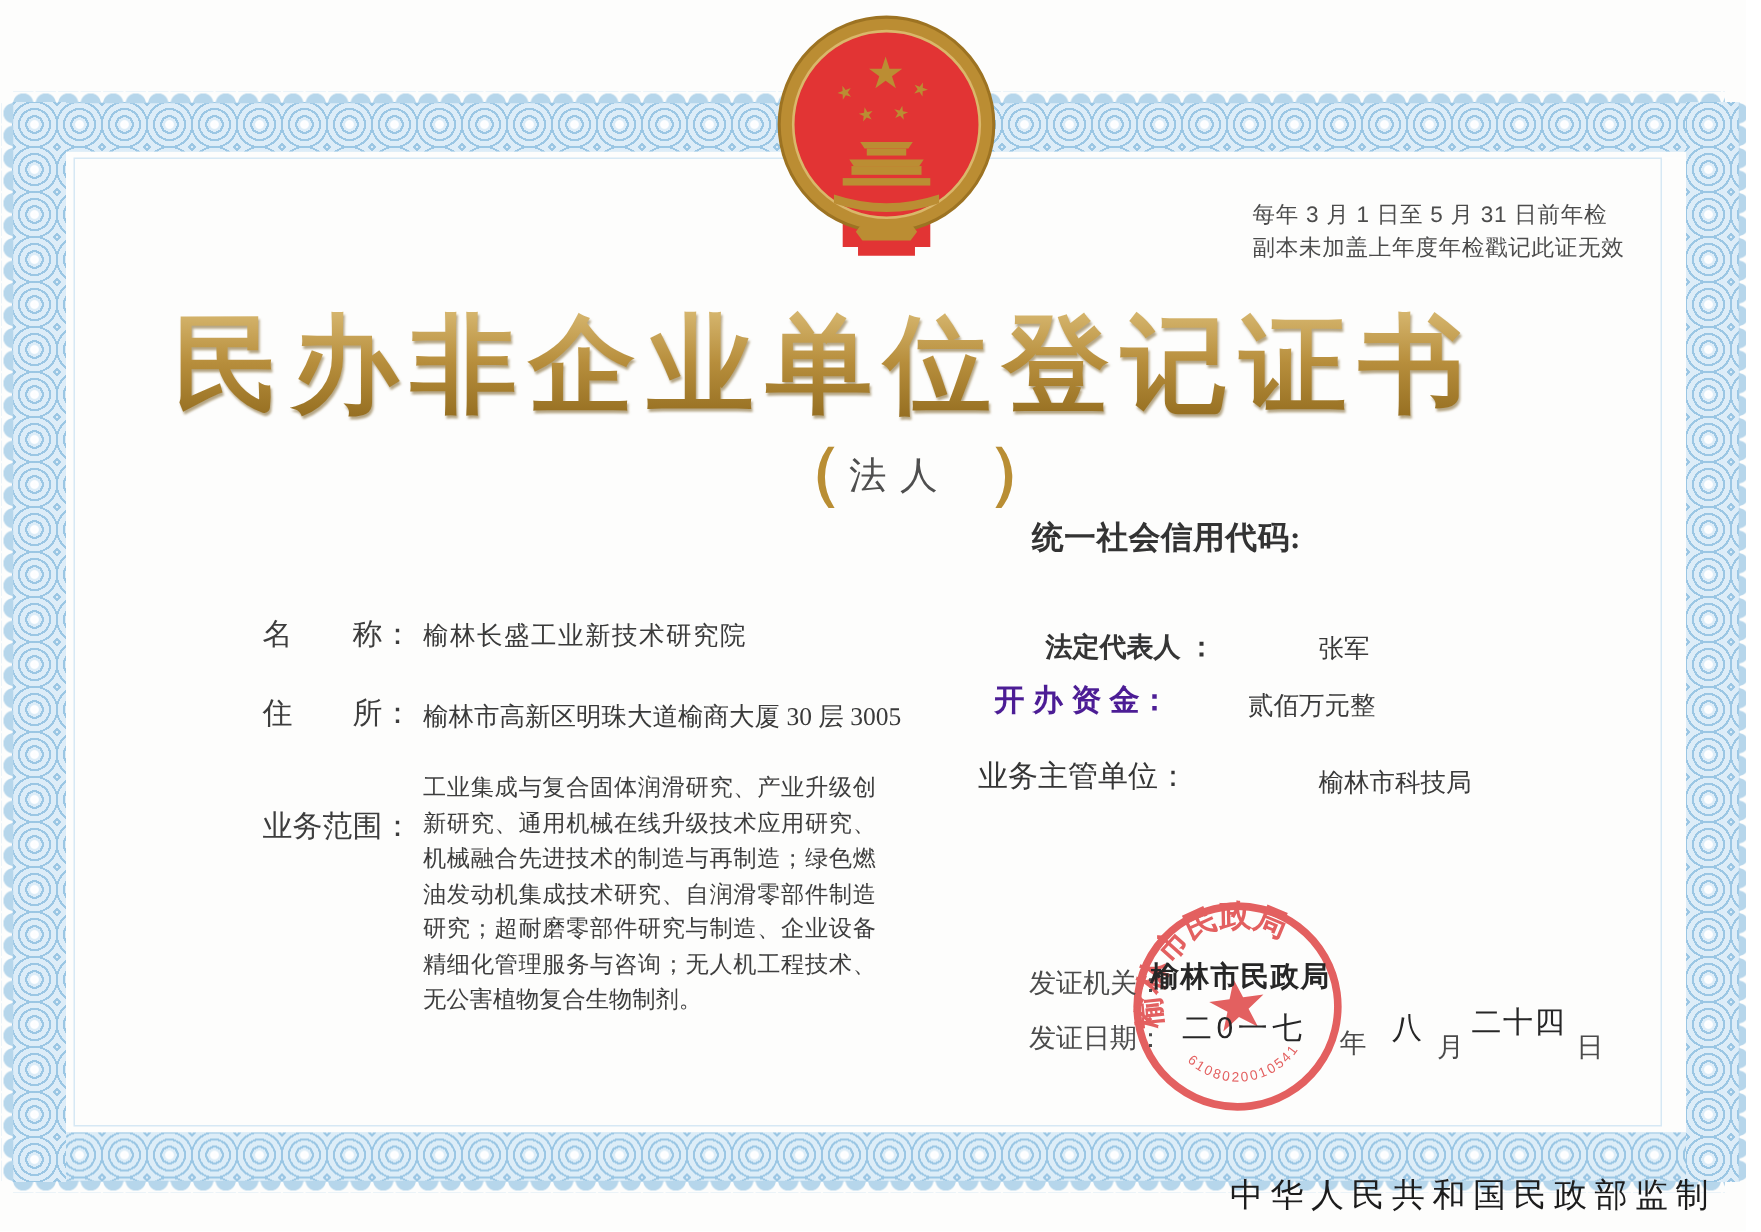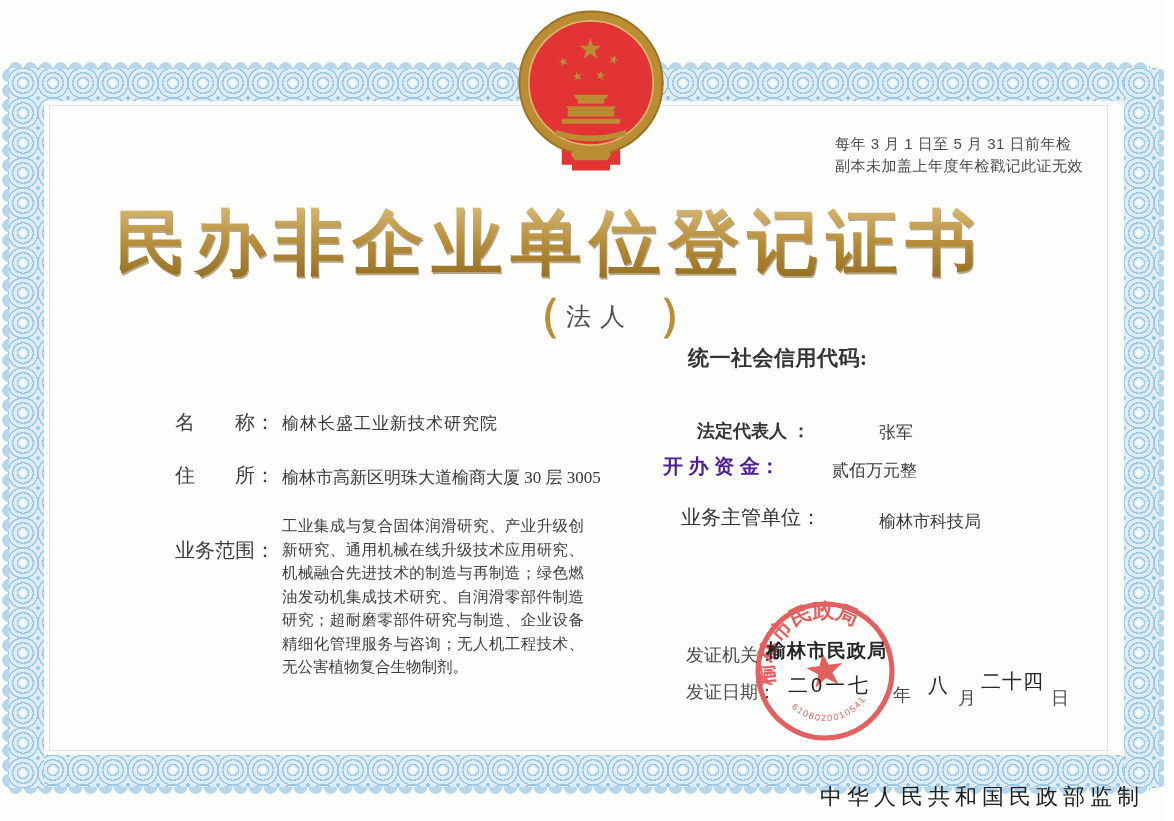--- a/index.html
+++ b/index.html
@@ -64,21 +64,21 @@
   .val-name{left:282px;top:412px;font-size:17px;letter-spacing:1px;}
   .lbl-addr{left:175px;top:442px;font-size:20px;margin-top:20px;}
   .val-addr{left:282px;top:466px;font-size:17px;}
   .lbl-scope{left:175px;top:512px;font-size:20px;margin-top:25px;}
   .val-scope{left:282px;top:514px;width:302px;font-size:15.5px;line-height:23.5px;
     text-align:justify;color:#3e3e3e;}
   .lbl-legal{left:697px;top:419px;font-size:18px;font-weight:bold;color:#353535;}
   .val-legal{left:879px;top:421px;font-size:17px;}
   .lbl-fund{left:663px;top:453px;font-size:20px;color:#4c1d95;font-weight:bold;}
   .val-fund{left:832px;top:459px;font-size:17px;}
-  .lbl-super{left:681px;top:504px;font-size:20px;color:#353535;}
+  .lbl-super{left:652px;top:504px;font-size:20px;color:#353535;}
   .val-super{left:879px;top:510px;font-size:17px;}
   
   .issue-label{position:absolute;font-size:18px;color:#4b4b4b;font-family:"Liberation Serif",serif;z-index:8;margin-left:36px;}
   .issue-val{position:absolute;color:#262626;font-family:"Liberation Sans",sans-serif;z-index:8;}
   .lbl-authority{left:650px;top:643px;}
   .val-authority{left:767px;top:638px;font-size:19px;letter-spacing:1px;font-weight:bold;}
   .lbl-date{left:650px;top:680px;}
   .date-year{left:788px;top:672px;font-size:20px;letter-spacing:3px;}
   .date-year-unit{left:893px;top:683px;}
   .date-month{left:928px;top:672px;font-size:20px;}

